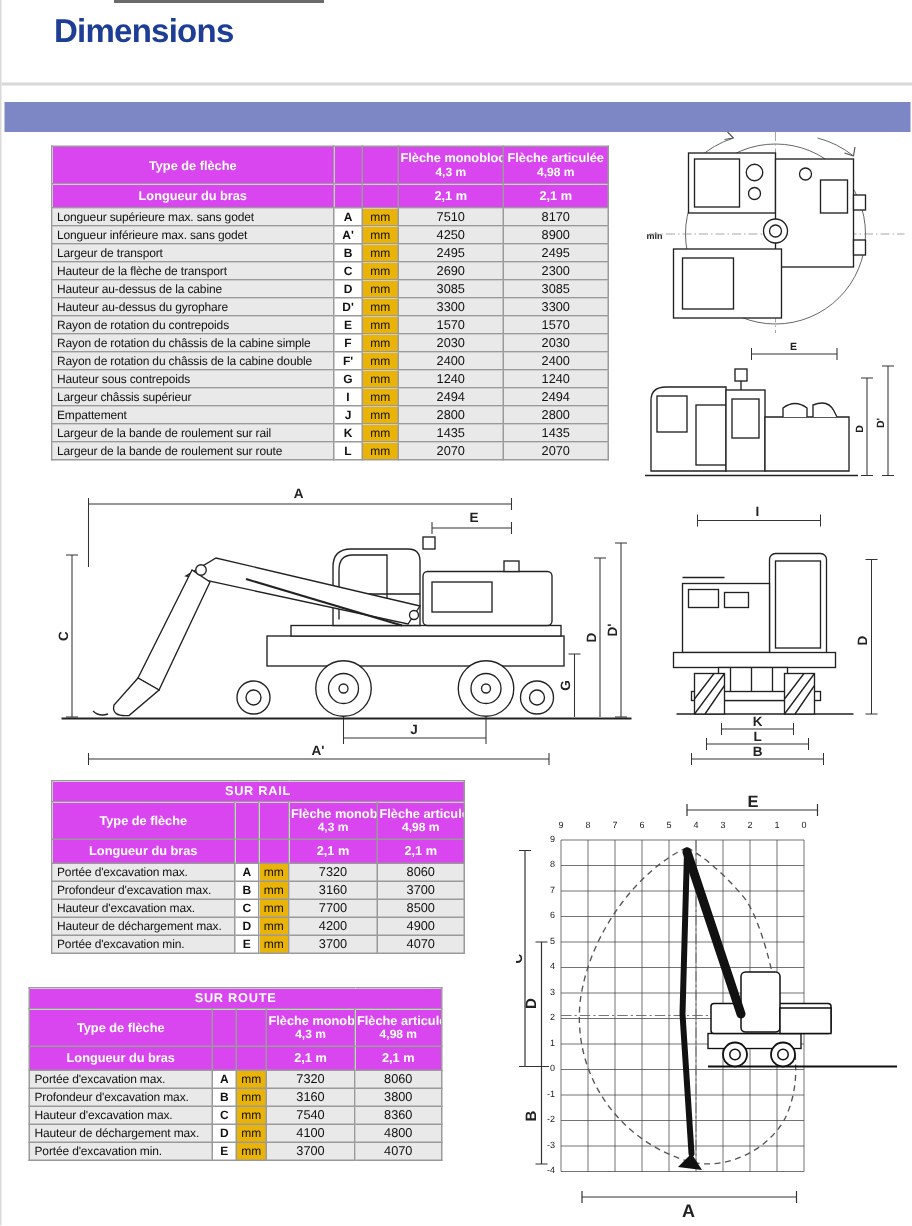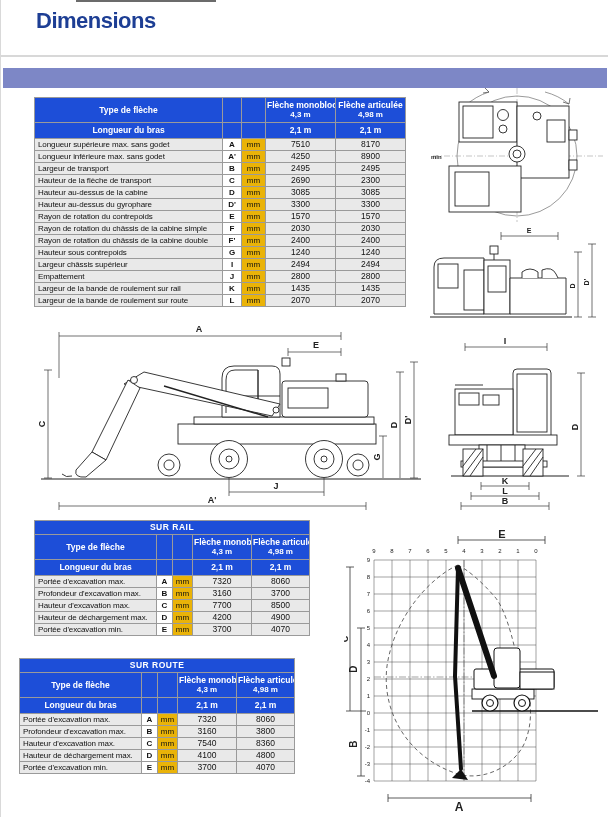--- a/index.html
+++ b/index.html
@@ -10,21 +10,21 @@
   .page-title{position:absolute;left:35px;top:8px;font-size:22px;font-weight:bold;
               color:#1d3e94;letter-spacing:-0.5px;text-align:right;}
   .rule{position:absolute;left:0;top:55px;width:608px;height:2px;background:#d8d8d8;}
   .band{position:absolute;left:2px;top:68px;width:604px;height:20px;background:#7d87c6;}
 
   
   table.dtable{border-collapse:collapse;table-layout:fixed;position:absolute;
                font-size:8px;line-height:1;border:1px solid #6e6e6e;}
   table.dtable td,table.dtable th{border:1px solid #9a9a9a;vertical-align:middle;
                overflow:hidden;white-space:nowrap;}
-  th.hdr{background:#1d4ed8;color:#fff;font-weight:bold;font-size:8.5px;border:1px solid #fff;text-align:center;}
+  th.hdr{background:#d946ef;color:#fff;font-weight:bold;font-size:8.5px;border:1px solid #fff;text-align:center;}
   th.hdr .l2{display:block;font-size:8px;margin-top:1px;}
   tr.hrow1 th{height:22px;}
   tr.hrow2 th{height:13px;}
   tr.trow th{height:11px;font-size:8.5px;letter-spacing:0.5px;}
   td.lbl{background:#e9e9e9;text-align:left;padding:1px 3px;height:9px;letter-spacing:-0.1px;}
   td.ltr{background:#fff;text-align:center;font-weight:bold;}
   td.unit{background:#eab308;text-align:center;}
   td.val{background:#e9e9e9;text-align:center;font-size:8.5px;}
 
   #main-table{left:33px;top:97px;width:371px;}

